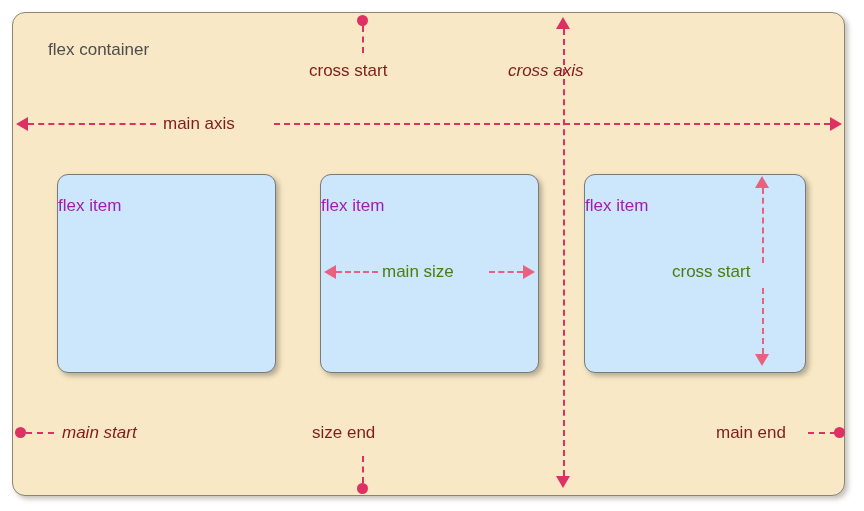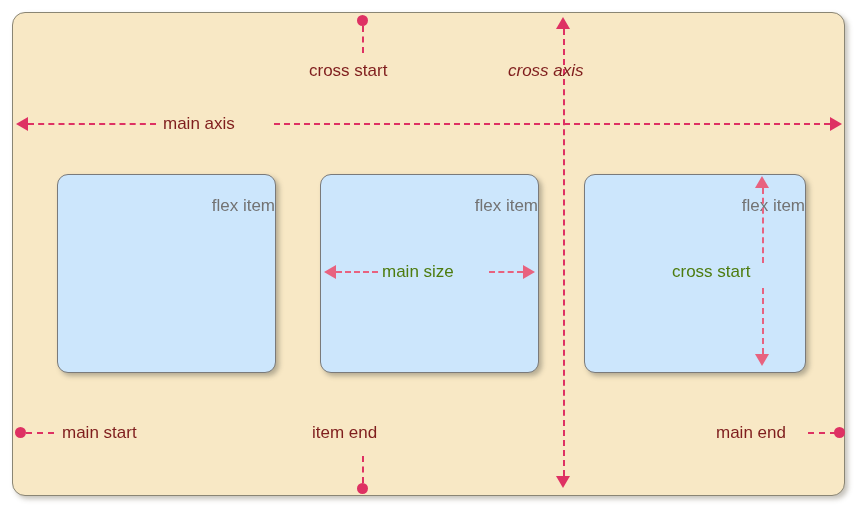--- a/index.html
+++ b/index.html
@@ -48,23 +48,23 @@
     background: #cce6fc;
     border: 1px solid #7a7a7a;
     border-radius: 11px;
     box-shadow: 3px 3px 5px rgba(80,80,70,0.40);
   }
   .item-label {
     position: absolute;
     top: 21px;
     left: 0;
     right: 0;
-    text-align: right;
+    text-align: left;
     font-size: 17px;
-    color: #737373;
+    color: #a21caf;
     white-space: nowrap;
   }
   #item-1 { left: 57px;  top: 174px; width: 219px; height: 199px; }
   #item-2 { left: 320px; top: 174px; width: 219px; height: 199px; }
   #item-3 { left: 584px; top: 174px; width: 222px; height: 199px; }
 
   
   .anno {
     position: absolute;
     font-size: 17px;
@@ -127,20 +127,21 @@
     background: #de3163;
   }
 </style>
 </head>
 <body>
 
 <div id="stage">
 
   <div class="flex-container"></div>
 
+  <div class="container-label">flex container</div>
 
   <div class="flex-item" id="item-1">
     <span class="item-label">flex item</span>
   </div>
 
   <div class="flex-item" id="item-2">
     <span class="item-label">flex item</span>
   </div>
 
   <div class="flex-item" id="item-3">
@@ -169,23 +170,23 @@
   <div class="arrow soft arrow-right" style="left:523px; top:265px;"></div>
 
   <div class="arrow soft arrow-up" style="left:755px; top:176px;"></div>
   <div class="dash-v soft" style="left:762px; top:188px; height:75px;"></div>
   <div class="anno pink-soft" style="left:672px; top:262px;">cross start</div>
   <div class="dash-v soft" style="left:762px; top:288px; height:66px;"></div>
   <div class="arrow soft arrow-down" style="left:755px; top:354px;"></div>
 
   <div class="dot" style="left:15px; top:427px;"></div>
   <div class="dash-h" style="left:26px; top:432px; width:28px;"></div>
-  <div class="anno" style="left:62px; top:423px;">main start</div>
+  <div class="anno" style="left:62px; top:423px;font-style:italic;">main start</div>
 
-  <div class="anno" style="left:312px; top:423px;">item end</div>
+  <div class="anno" style="left:312px; top:423px;">size end</div>
   <div class="dash-v" style="left:362px; top:456px; height:27px;"></div>
   <div class="dot" style="left:357px; top:483px;"></div>
 
   <div class="anno" style="left:697px; top:423px;margin-left:19px;">main end</div>
   <div class="dash-h" style="left:808px; top:432px; width:28px;"></div>
   <div class="dot" style="left:834px; top:427px;"></div>
 
 </div>
 
 </body></html>

